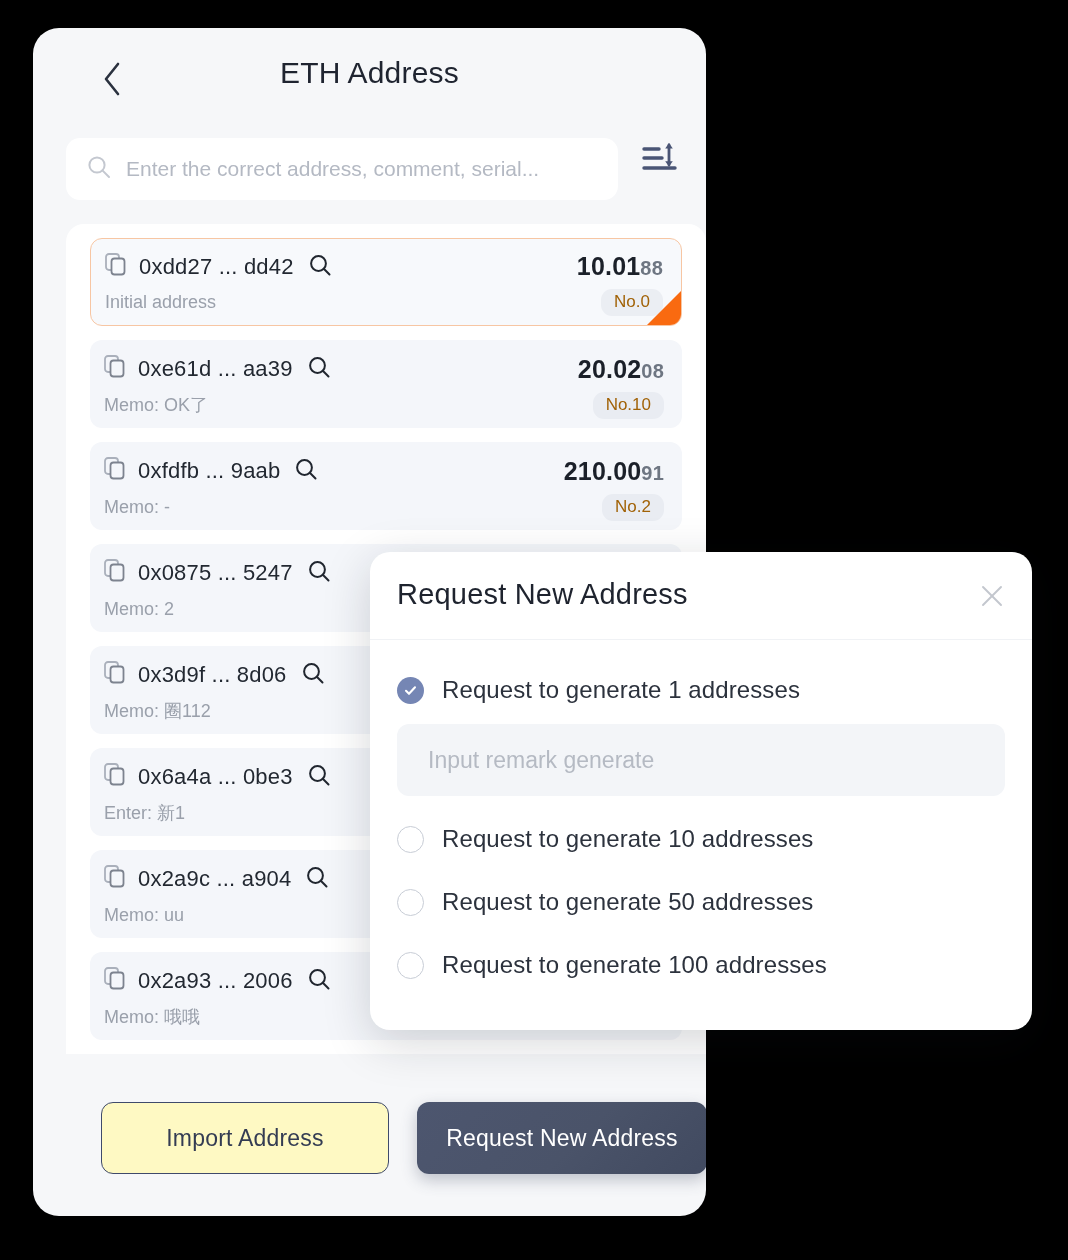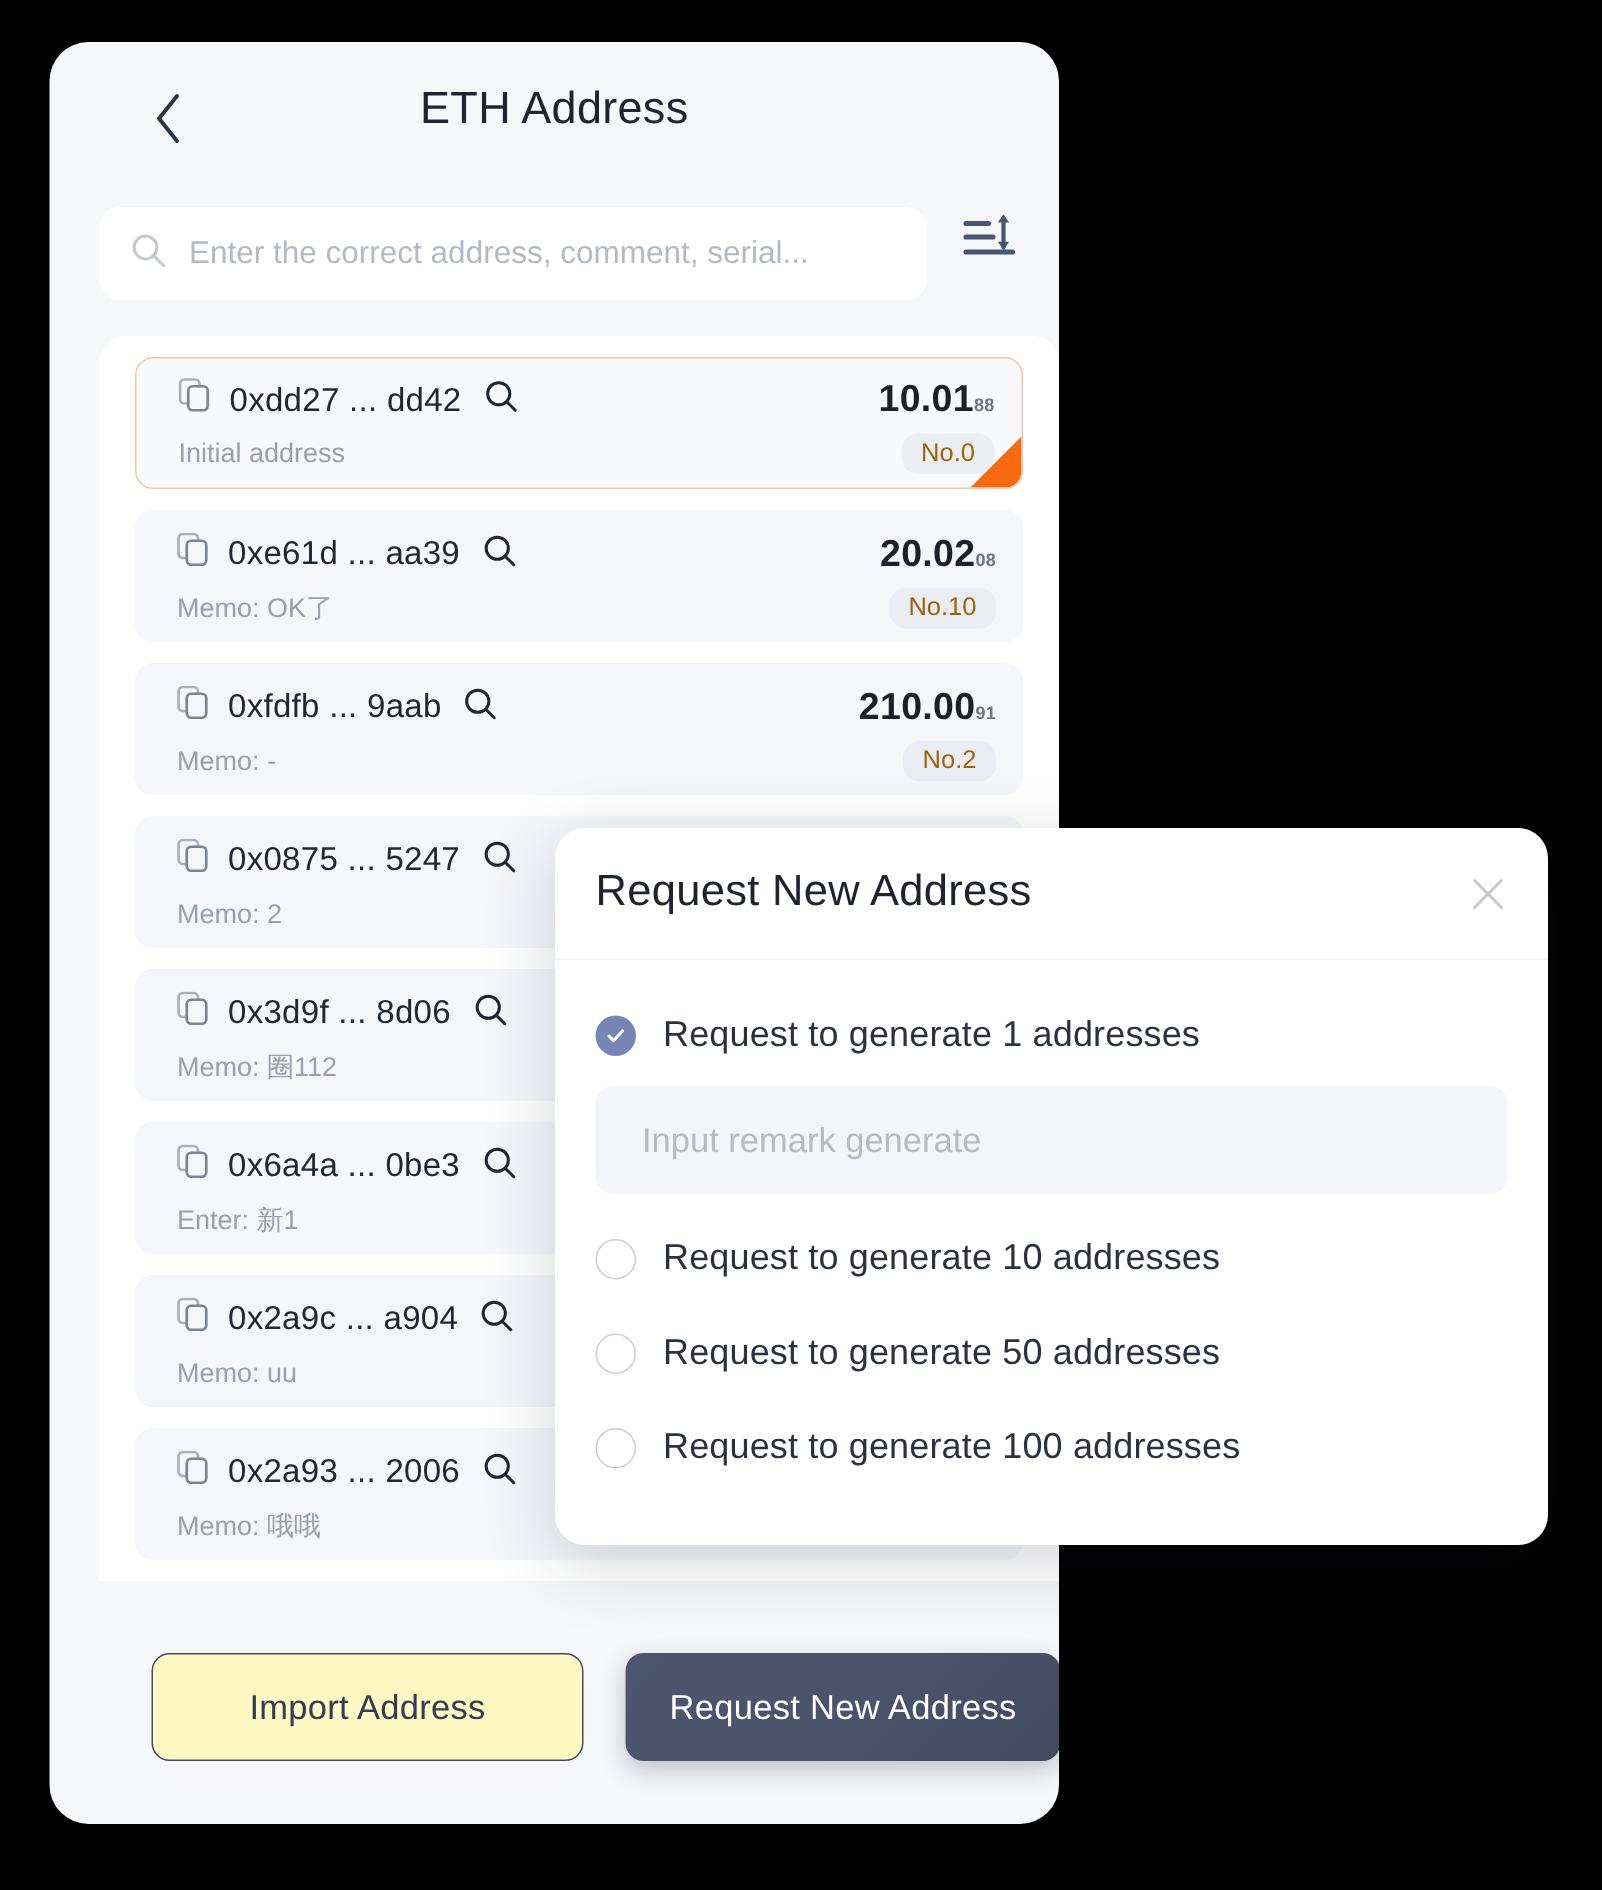--- a/index.html
+++ b/index.html
@@ -108,21 +108,21 @@
     padding: 14px 24px 0 24px;
     overflow: hidden;
   }
 
   .addr-row {
     position: relative;
     height: 88px;
     background: #f4f6fa;
     border-radius: 12px;
     margin-bottom: 14px;
-    padding: 12px 18px 0 28px;
+    padding: 12px 18px 0 14px;
     overflow: hidden;
   }
   .addr-row.selected {
     background: #f7f9fc;
     border: 1.5px solid #f7c6a3;
     padding-top: 10.5px;
   }
   .corner-flag {
     position: absolute;
     right: 0;
@@ -149,21 +149,21 @@
   .magnify-icon { flex: 0 0 auto; display: block; margin-left: 2px; }
   .amount {
     margin-left: auto;
     font-size: 25px;
     font-weight: bold;
     color: #1b2029;
     white-space: nowrap;
     letter-spacing: .2px;
   }
   .amount .frac {
-    font-size: 12px;
+    font-size: 20px;
     font-weight: bold;
     color: #6e7682;
   }
 
   .row-bottom {
     display: flex;
     align-items: center;
     height: 34px;
     margin-top: 2px;
     text-align: right;

